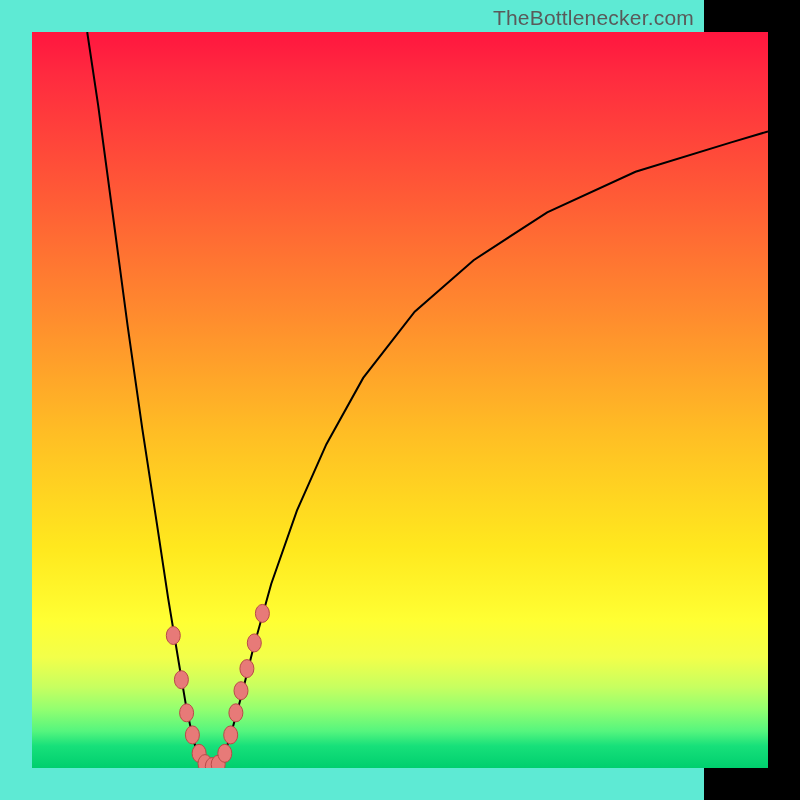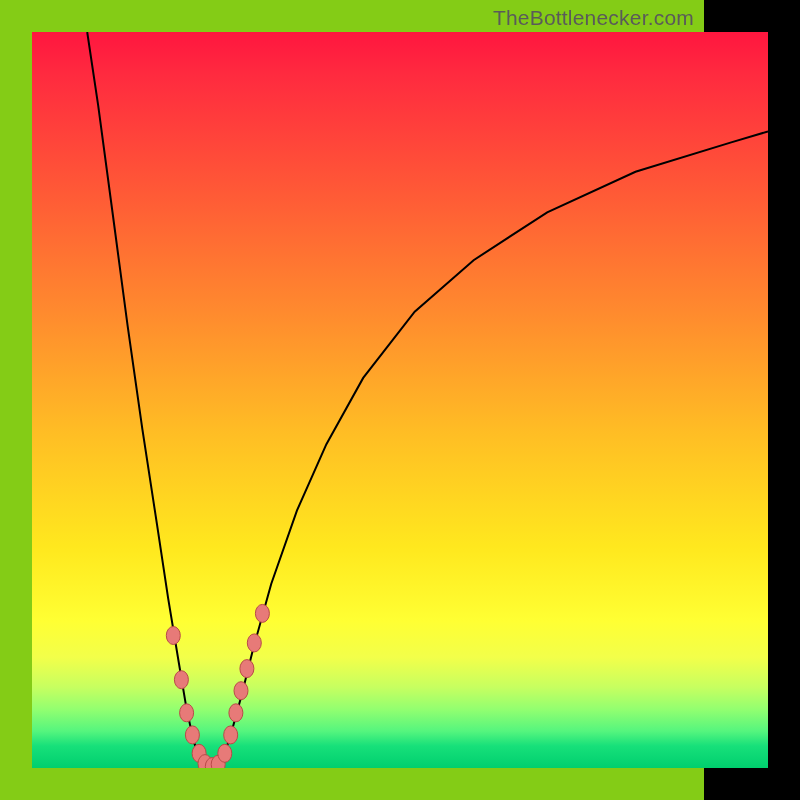--- a/index.html
+++ b/index.html
@@ -9,21 +9,21 @@
     height: 800px;
     overflow: hidden;
     background: #000;
   }
   .frame {
     position: absolute;
     top: 0;
     left: 0;
     width: 704px;
     height: 800px;
-    background: #84cc16;
+    background: #5eead4;
   }
   .plot {
     position: absolute;
     top: 32px;
     left: 32px;
     width: 736px;
     height: 736px;
     
     background: linear-gradient(
       to bottom,

